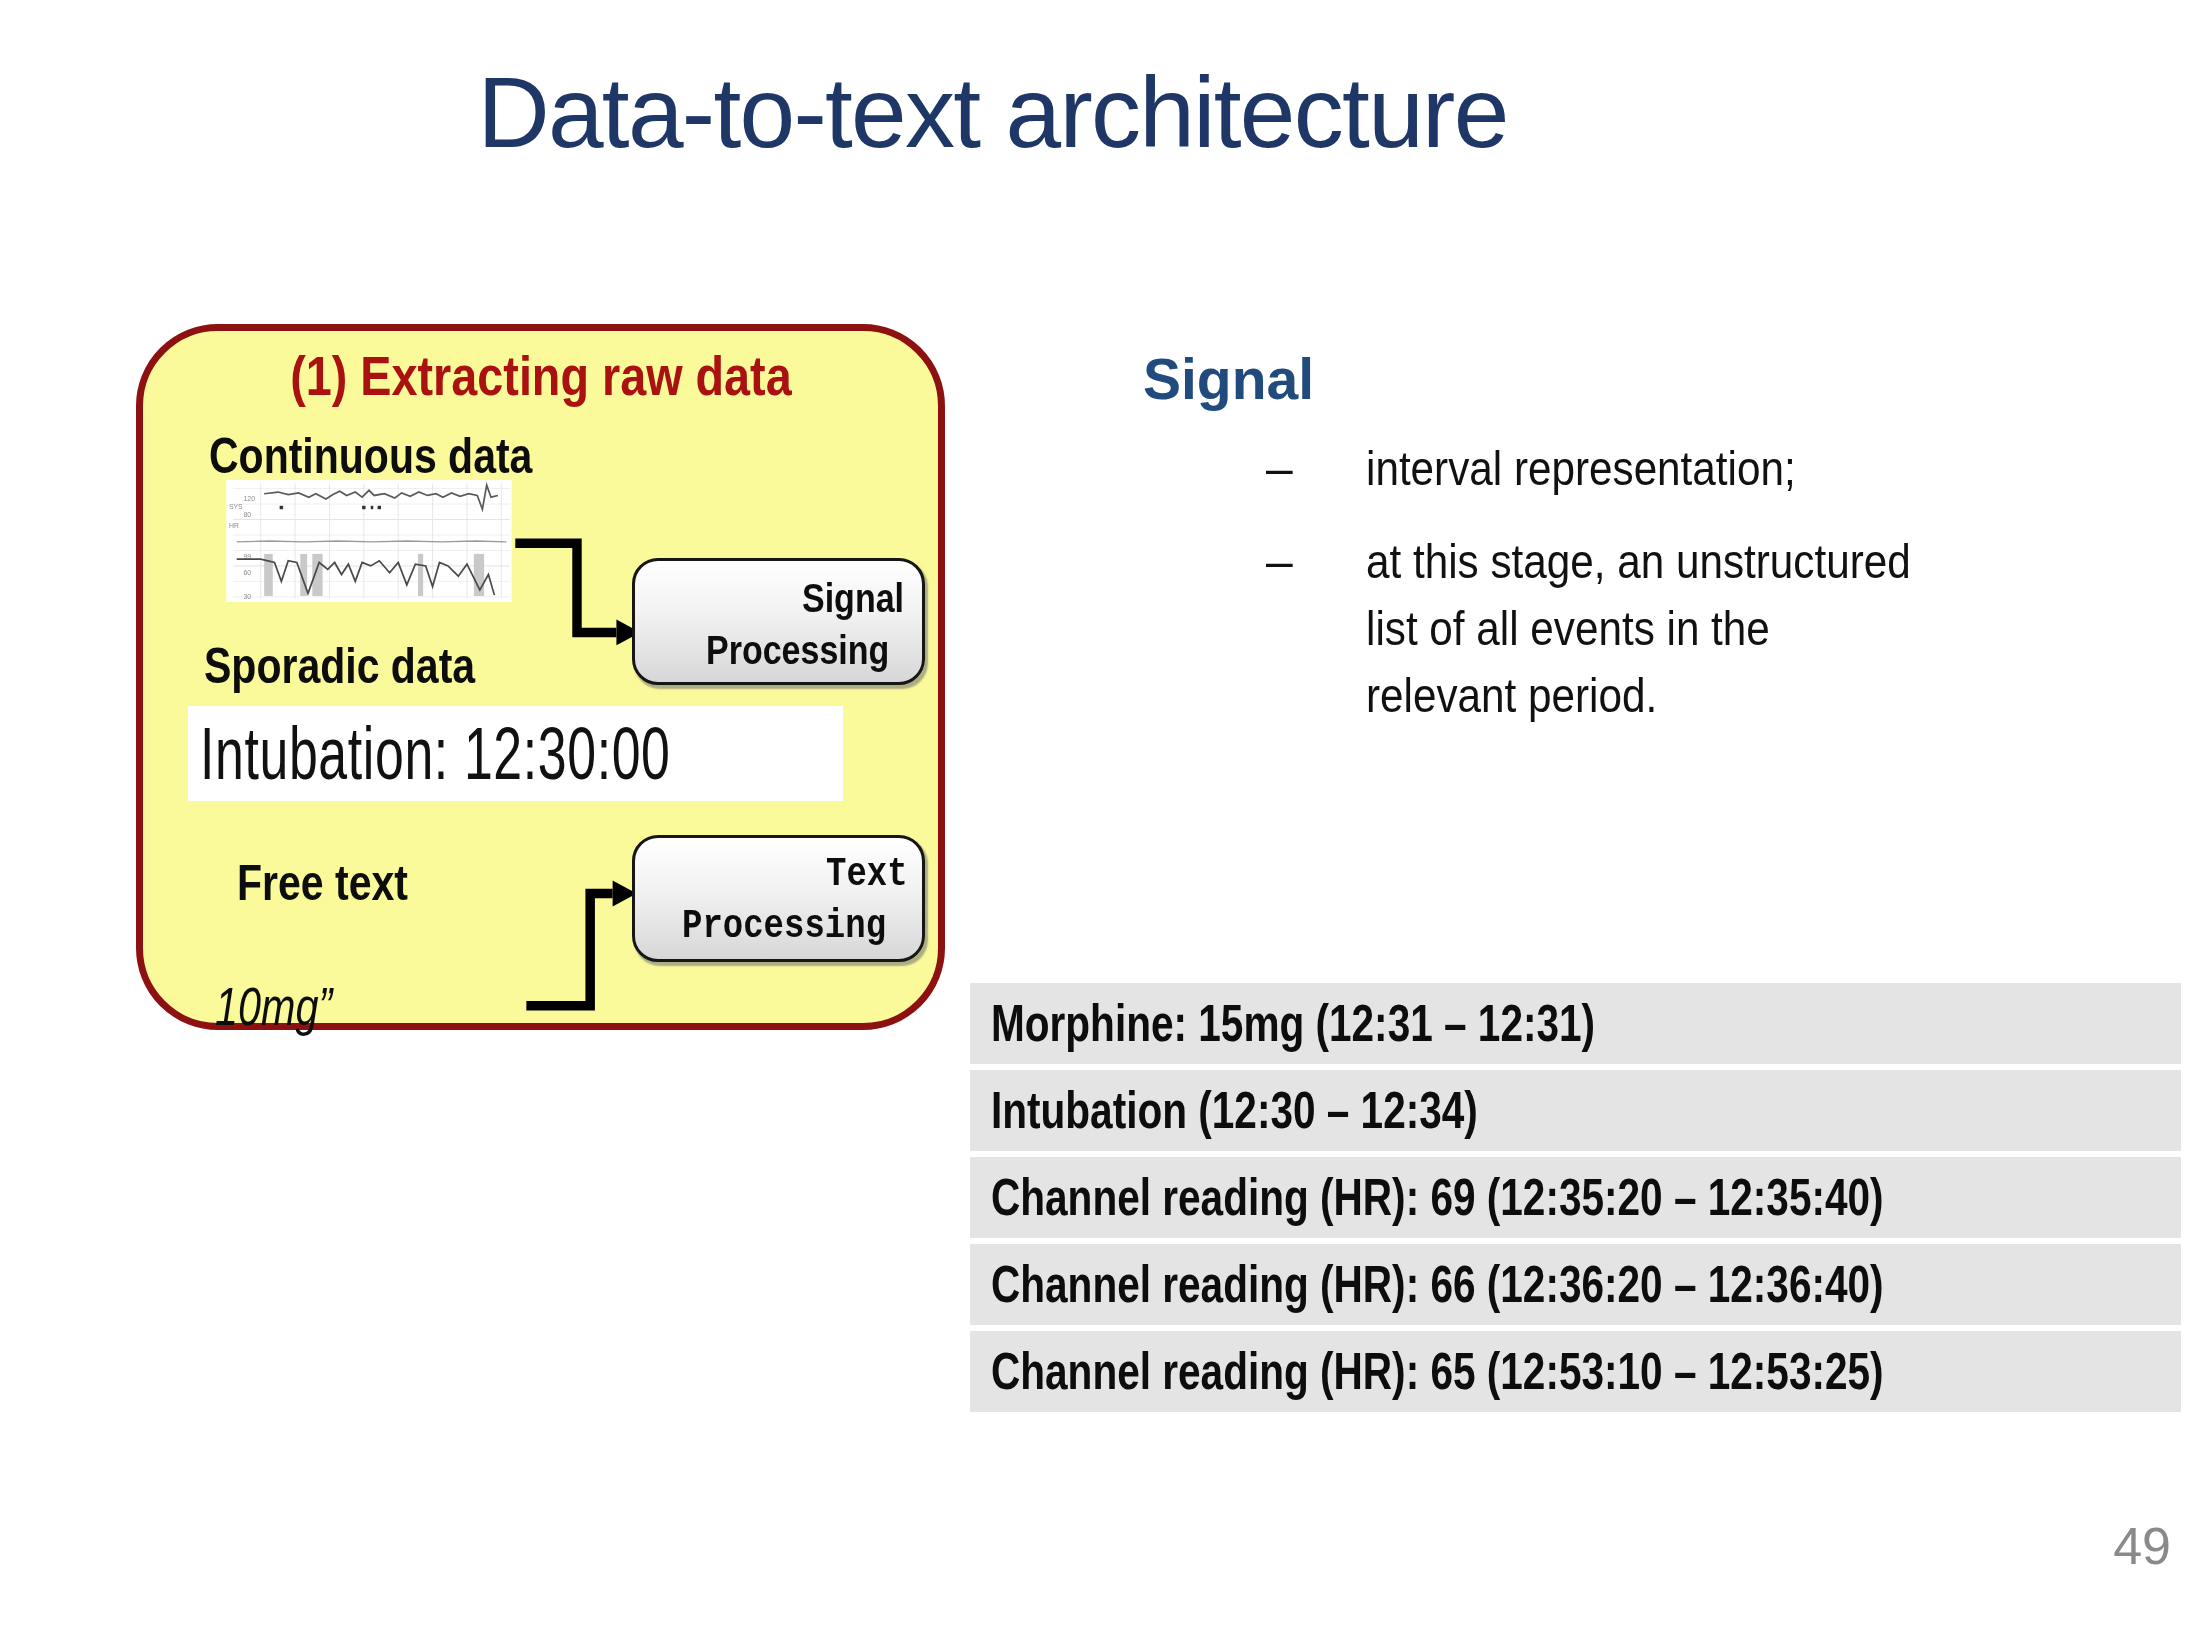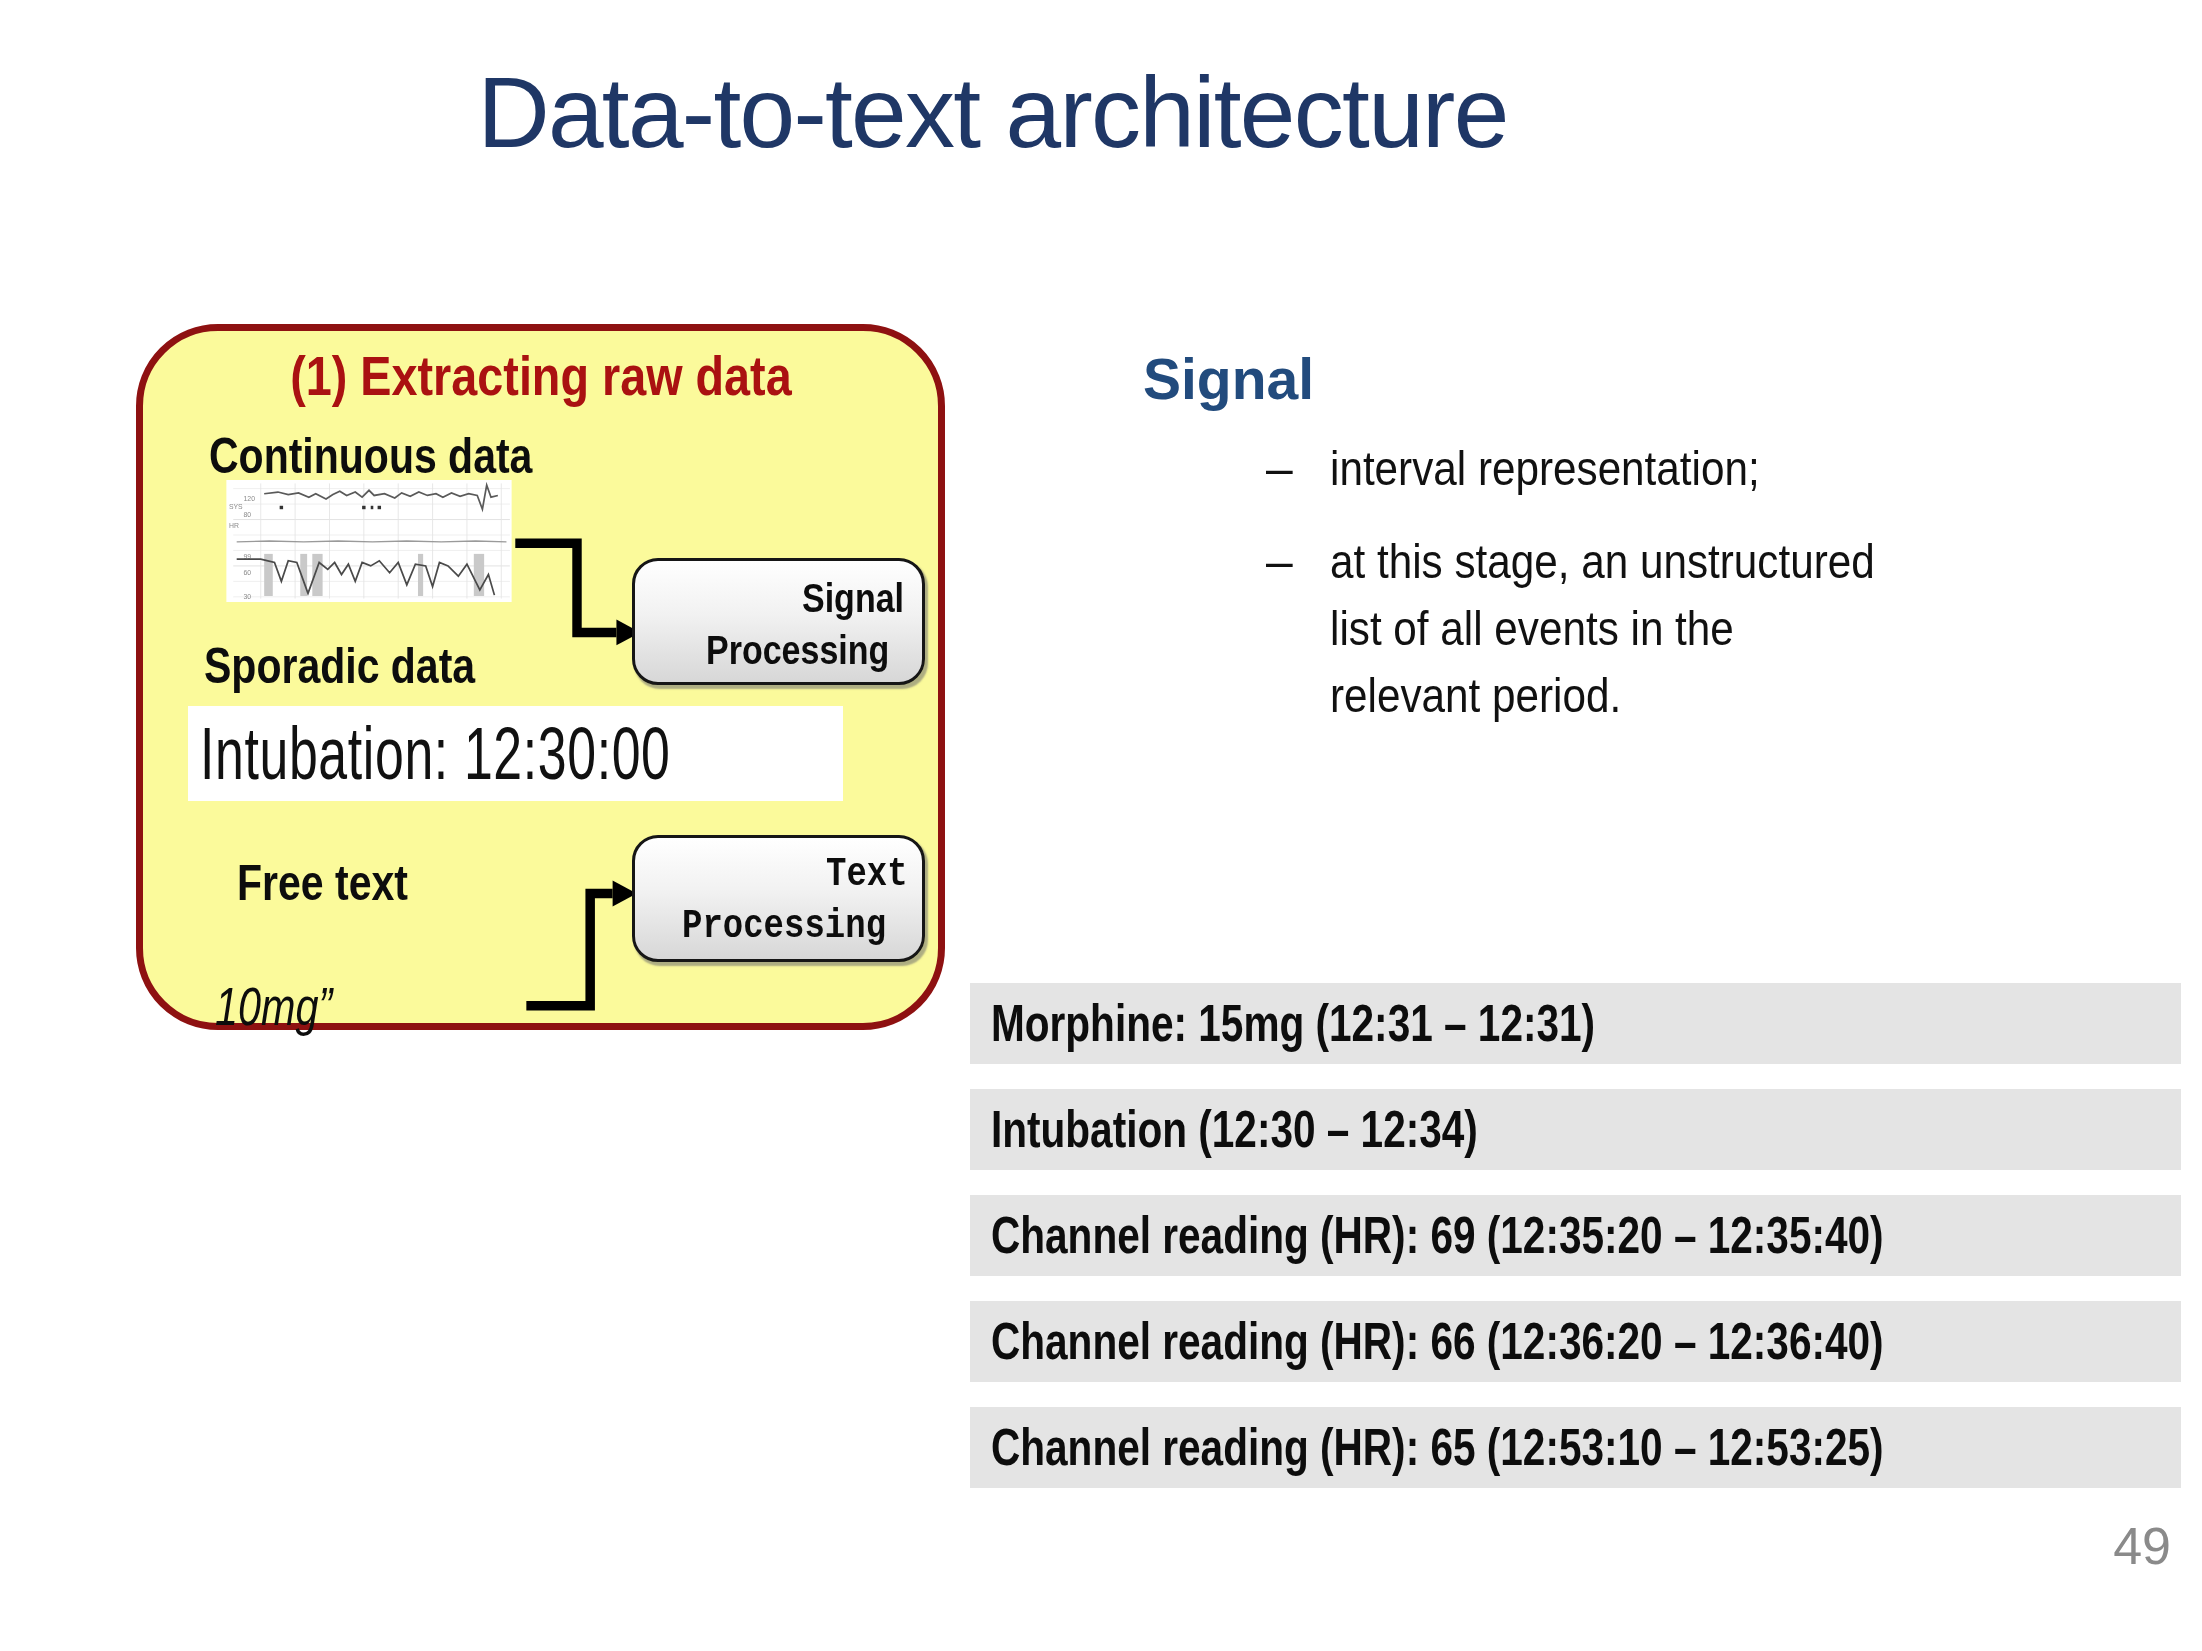--- a/index.html
+++ b/index.html
@@ -43,25 +43,25 @@
     padding:11.2px 0 0 24px;
     text-align:right;
   }
   .procbox .pl{font-weight:bold;font-size:40px;line-height:52px;color:#0d0d0d;}
 
   .events-h span{font-size:57px;font-weight:bold;color:#224b7d;}
   .bullets{left:1266px;top:435px;width:903px;}
   .bullet{display:flex;margin-top:26px;}
   .bullet:first-child{margin-top:0;}
   .bullet .dash{width:64px;font-size:48px;line-height:67px;flex:0 0 64px;}
-  .bullet .blines{flex:1;}
+  .bullet .blines{flex:1;margin-left:36px;}
   .bullet .bline{font-size:48px;line-height:67px;}
 
   .rows{left:970px;top:983px;width:1211px;}
-  .erow{height:81px;margin-bottom:25px;background:#e4e4e4;line-height:81px;padding-left:20.6px;box-sizing:border-box;}
+  .erow{height:81px;margin-bottom:6px;background:#e4e4e4;line-height:81px;padding-left:20.6px;box-sizing:border-box;}
   .erow span{font-weight:bold;font-size:52px;color:#0d0d0d;}
 
   .pagenum{right:32px;top:1516px;font-size:52px;color:#8a8a8a;}
 </style>
 </head>
 <body>
 
 <div class="slide">
 
   <div class="abs title-wrap">

